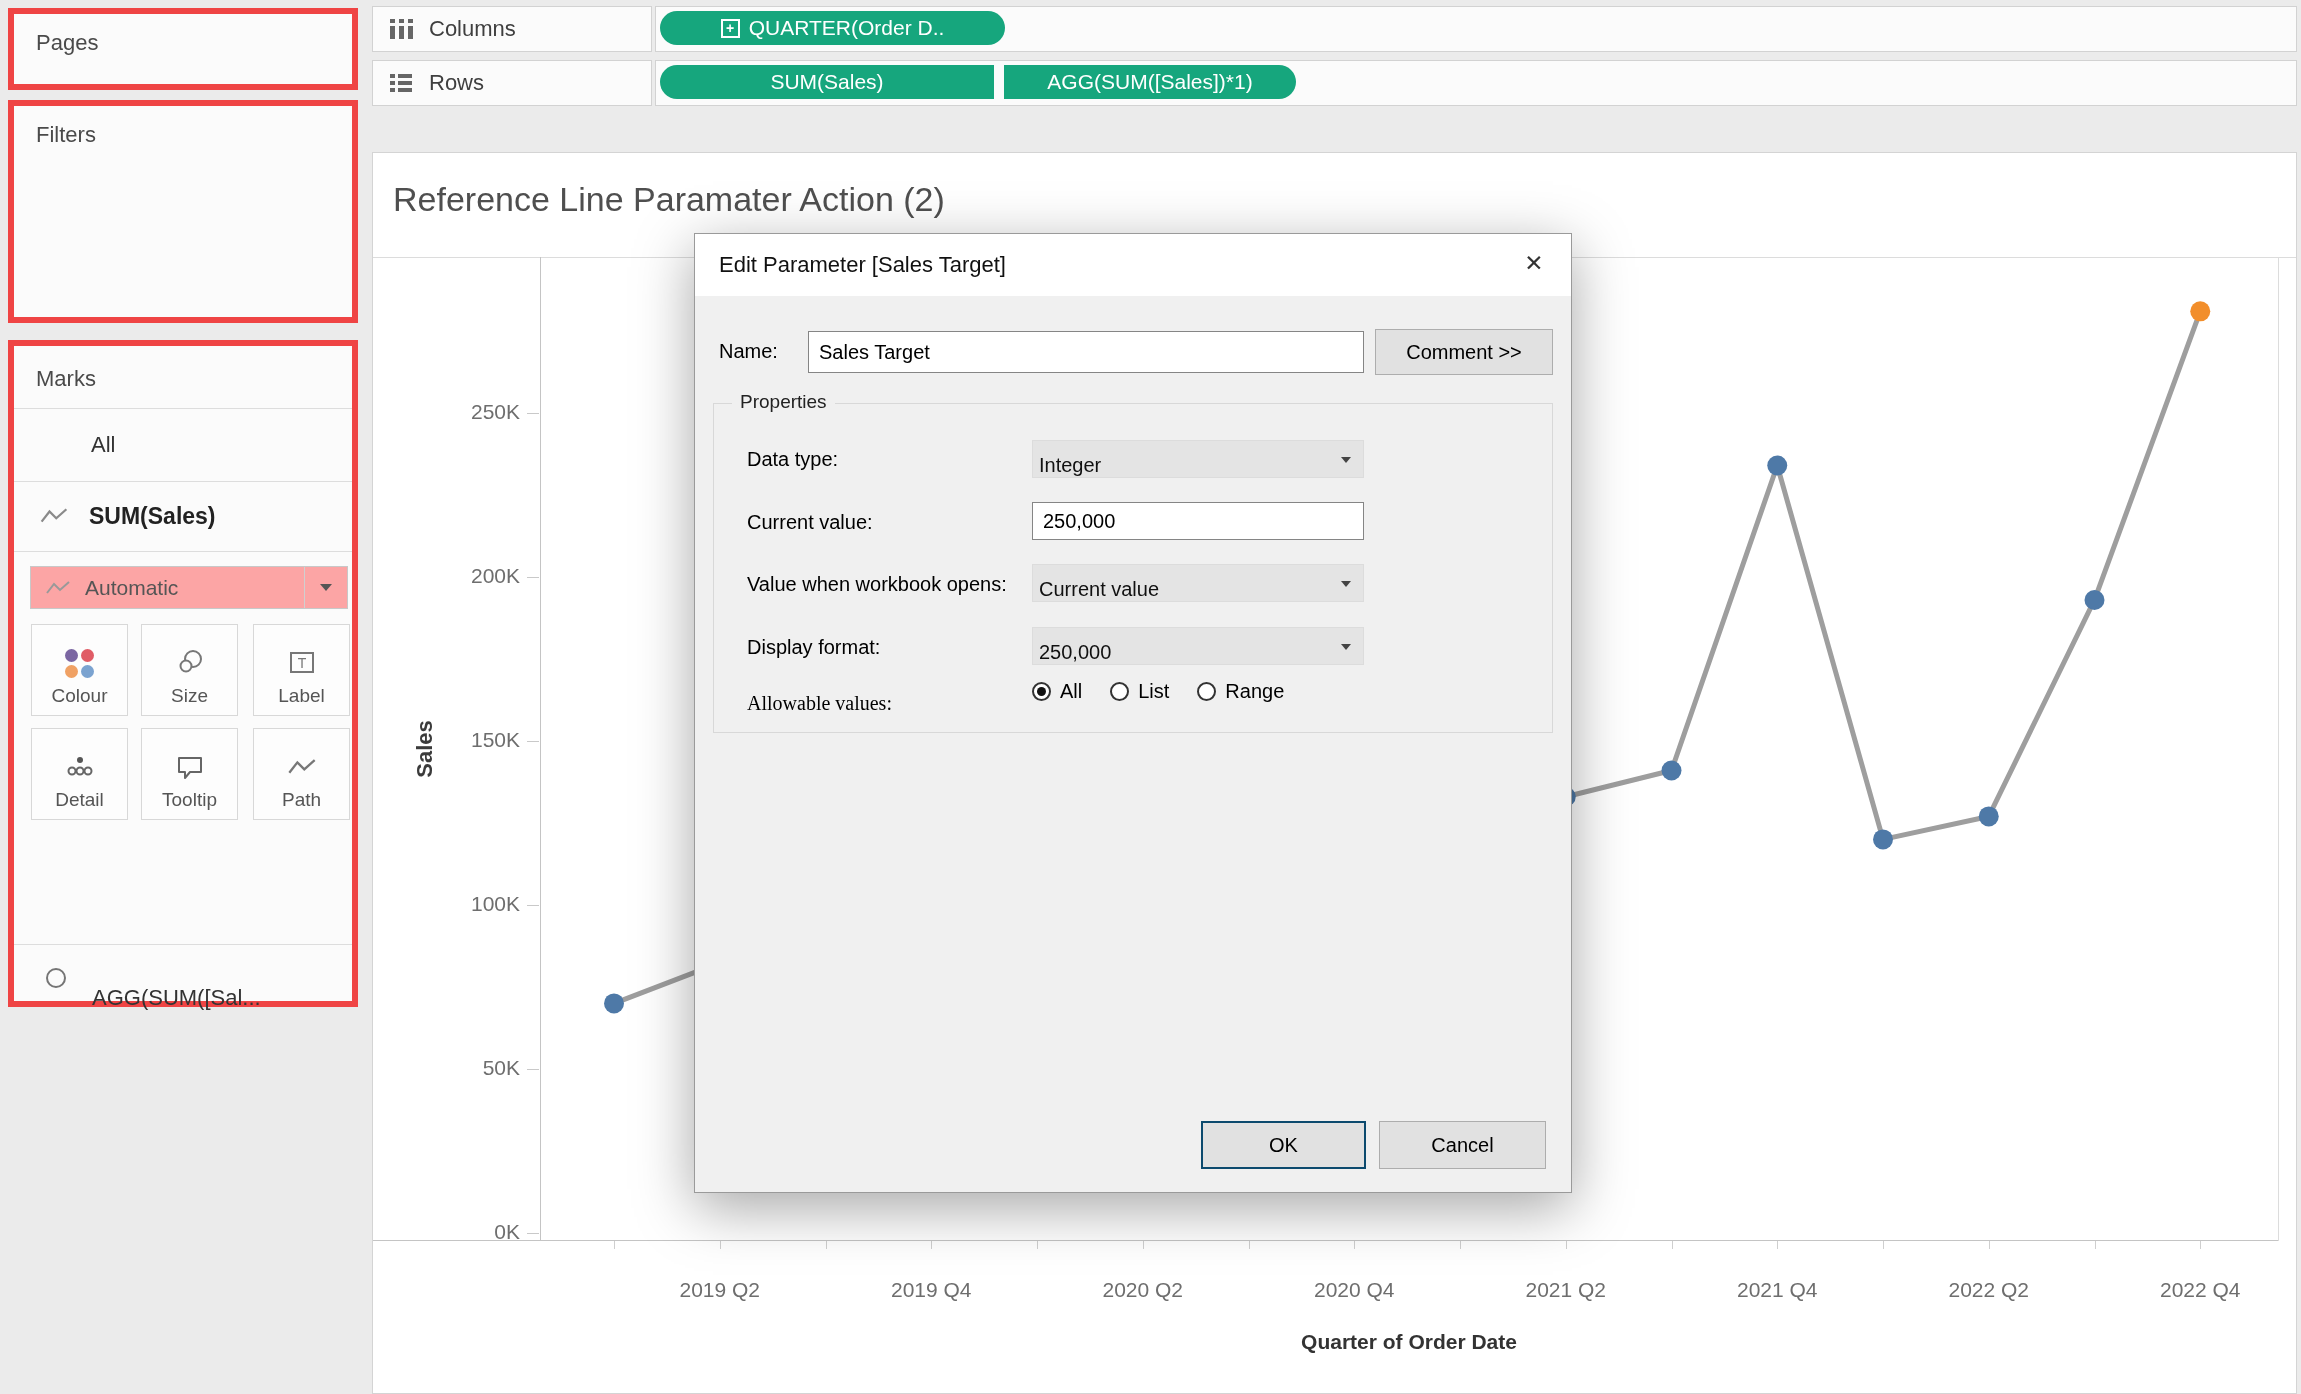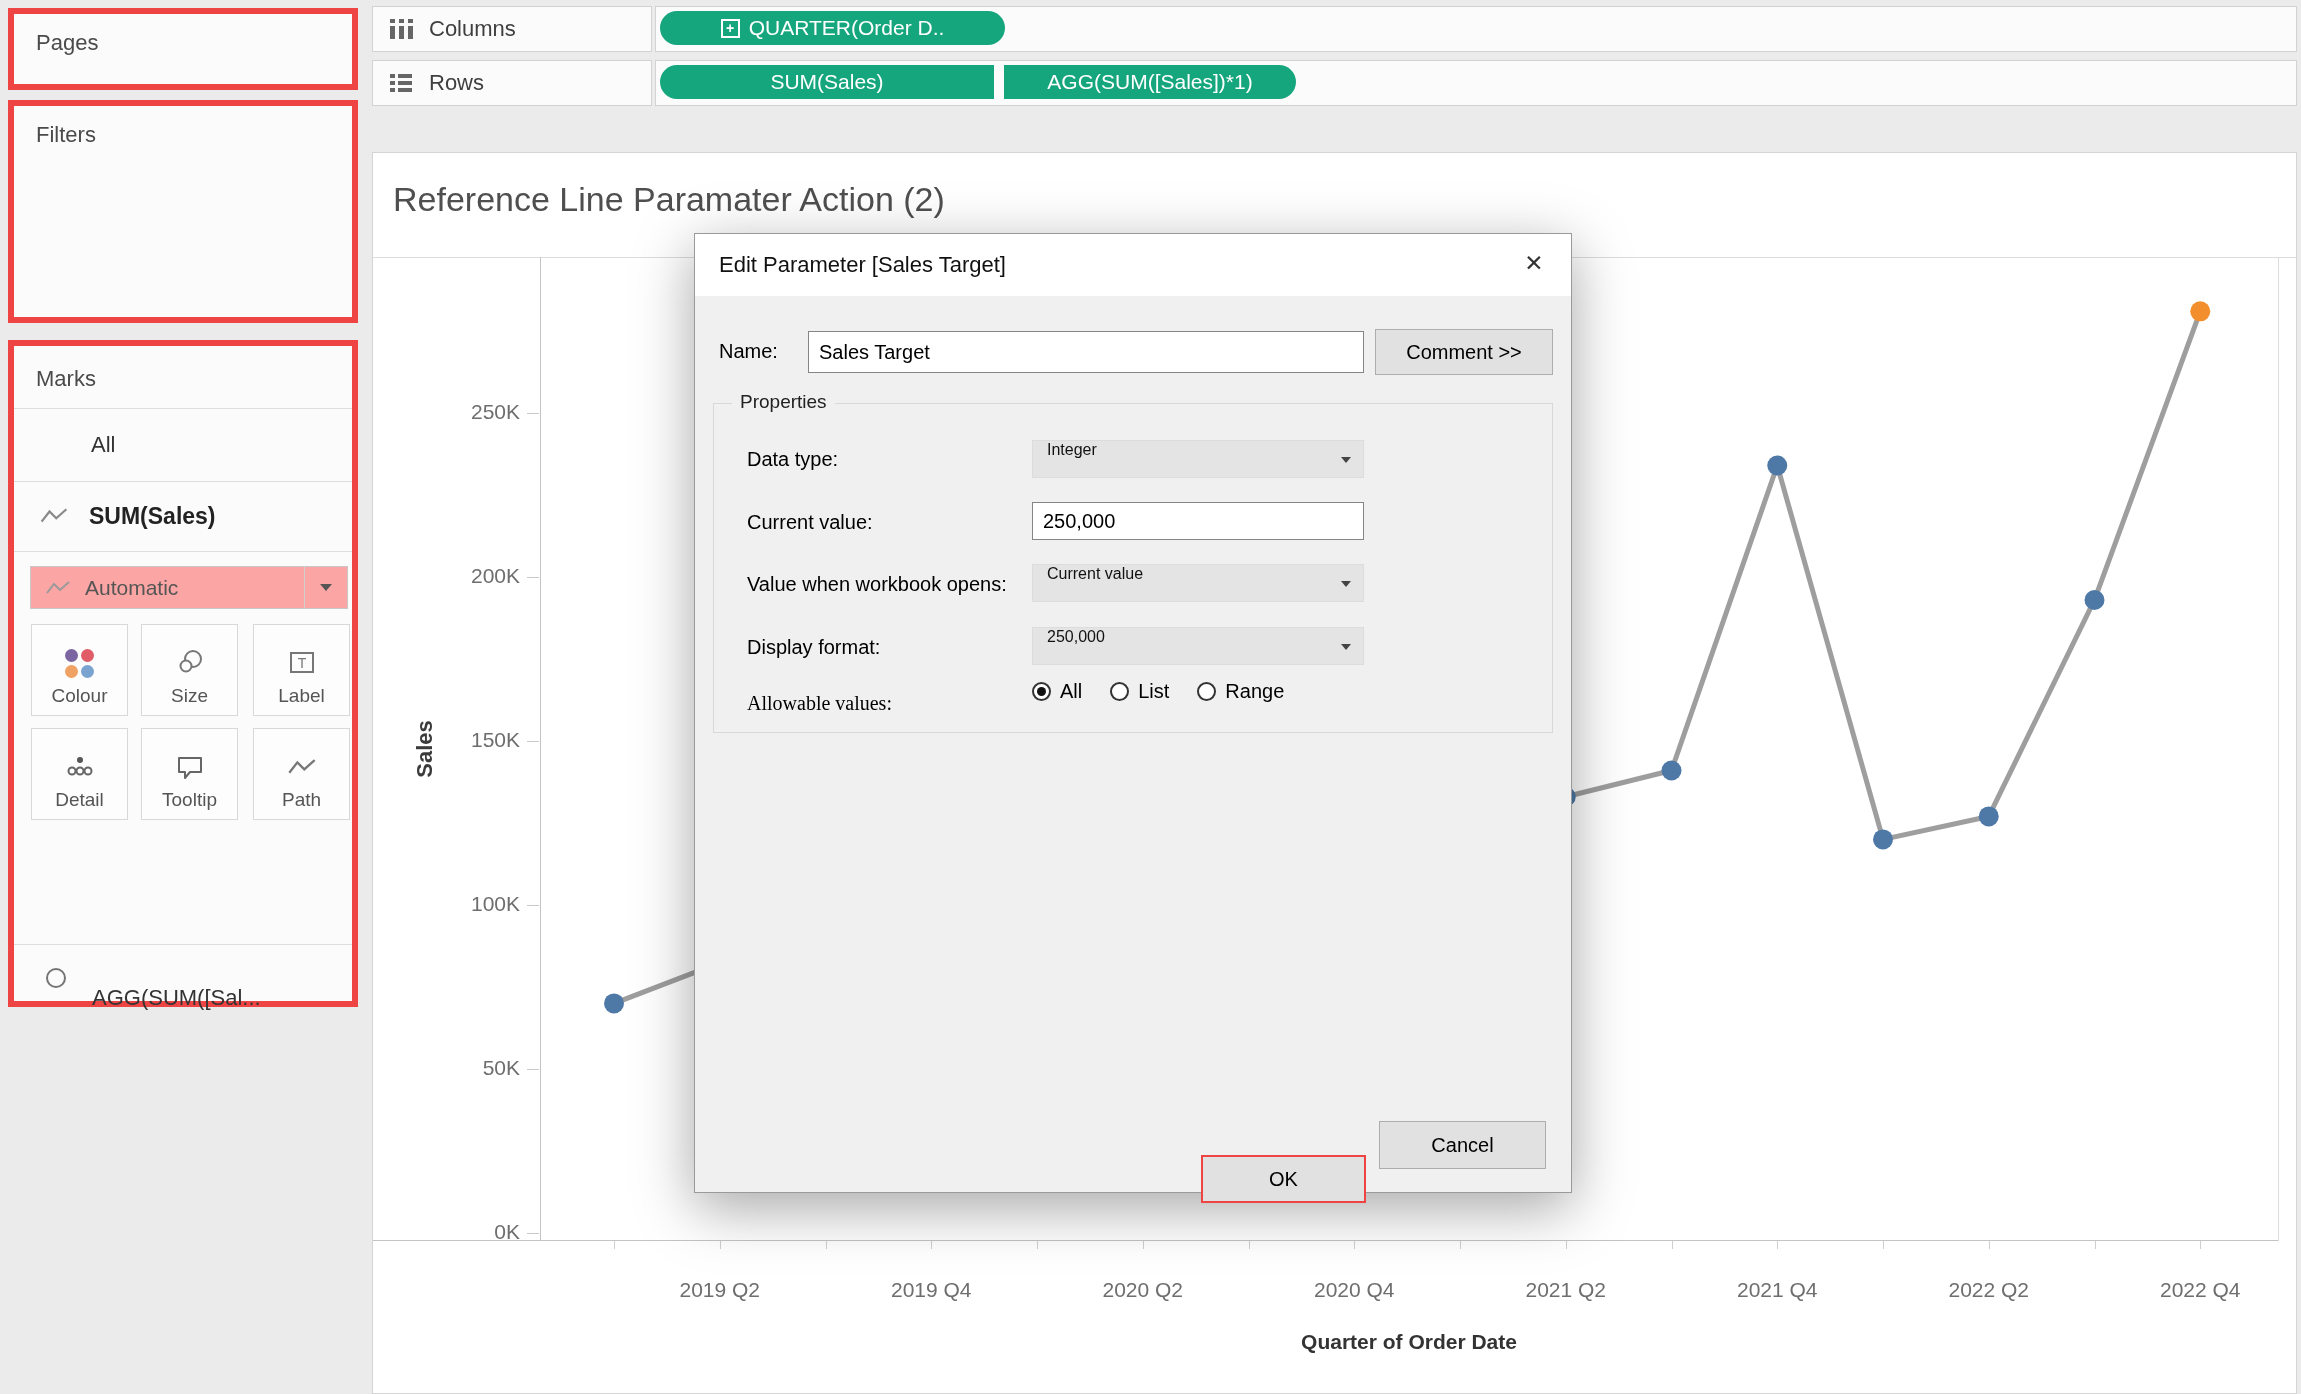--- a/index.html
+++ b/index.html
@@ -42,29 +42,29 @@
   #y-axis-title{position:absolute;left:355px;top:736px;width:140px;text-align:center;font-size:22px;font-weight:bold;color:#3b3b3b;transform:rotate(-90deg);}
   #x-axis-title{position:absolute;left:540px;top:1330px;width:1738px;text-align:center;font-size:21px;font-weight:bold;color:#333;}
   #chart-svg{position:absolute;left:0;top:0;z-index:2;}
   
   #dialog{position:absolute;left:694px;top:233px;width:878px;height:960px;background:#f0f0f0;border:1px solid #9a9a9a;box-shadow:0 15px 55px rgba(0,0,0,.35);box-sizing:border-box;z-index:10;}
   #dialog-titlebar{position:absolute;left:0;top:0;width:100%;height:62px;background:#fff;display:flex;align-items:center;box-sizing:border-box;}
   #dialog-title{font-size:22px;color:#111;margin-left:24px;}
   #dialog-close{position:absolute;right:22px;top:16px;font-size:23px;color:#333;width:30px;text-align:center;}
   .dlg-label{position:absolute;font-size:20px;color:#000;}
   .win-input{position:absolute;background:#fff;border:1px solid #858585;box-sizing:border-box;font-size:20px;font-family:"Liberation Sans",sans-serif;padding:0 10px;}
-  .win-select{position:absolute;background:#e4e4e4;border:1px solid #dcdcdc;box-sizing:border-box;font-size:16px;color:#111;display:flex;align-items:flex-start;padding-left:14px;}
+  .win-select{position:absolute;background:#e4e4e4;border:1px solid #dcdcdc;box-sizing:border-box;font-size:20px;color:#111;display:flex;align-items:flex-end;padding-left:6px;}
   .win-select::after{content:"";position:absolute;right:12px;top:50%;margin-top:-2px;border-left:5px solid transparent;border-right:5px solid transparent;border-top:6px solid #444;}
   #group-box{position:absolute;left:18px;top:169px;width:840px;height:330px;border:1px solid #d8d8d8;box-sizing:border-box;}
   #group-legend{position:absolute;left:18px;top:-13px;background:#f0f0f0;padding:0 8px;font-size:19px;color:#222;}
   .radio{width:19px;height:19px;border:2px solid #333;border-radius:50%;background:#fff;display:inline-block;position:relative;box-sizing:border-box;}
   .radio.selected::after{content:"";position:absolute;left:3px;top:3px;right:3px;bottom:3px;background:#111;border-radius:50%;}
   .radio-item{display:flex;align-items:center;gap:9px;font-size:20px;color:#000;}
   .win-btn{position:absolute;height:48px;background:#e1e1e1;border:1px solid #adadad;box-sizing:border-box;font-size:20px;color:#000;display:flex;align-items:center;justify-content:center;}
-  .win-btn.default{border:2px solid #ef4444;margin-top:34px;}
+  .win-btn.default{border:2px solid #0c4a6e;}
 </style>
 </head>
 <body>
 
 <div id="page">
 
   <div class="card" style="left:8px;top:8px;width:350px;height:82px;">
     <div class="card-label">Pages</div>
   </div>
 

